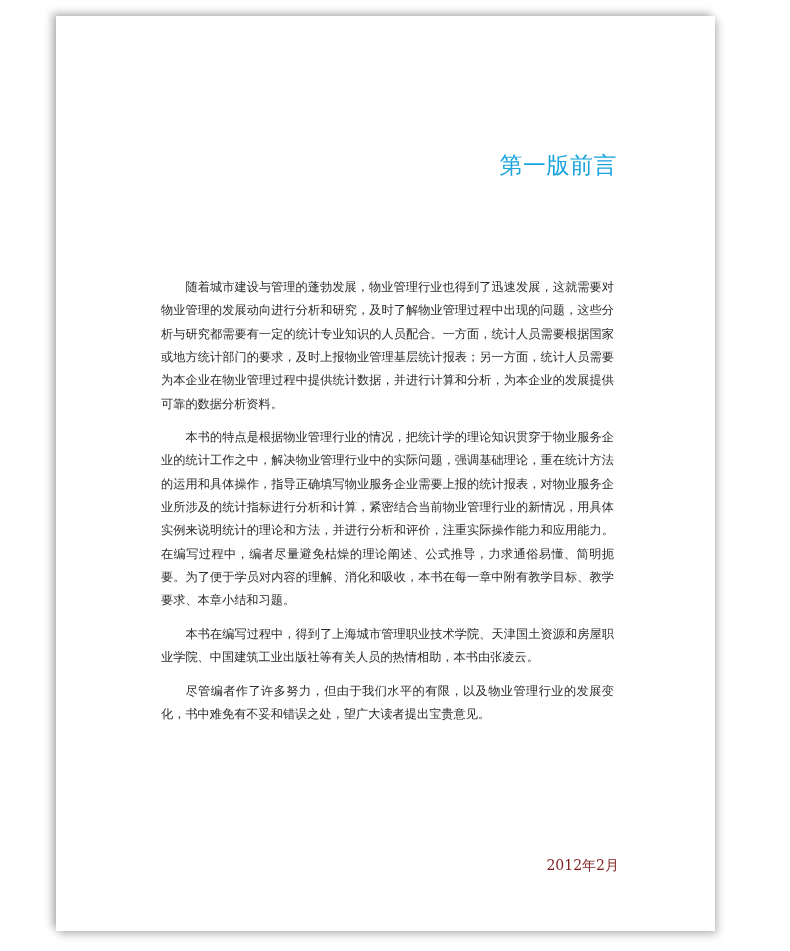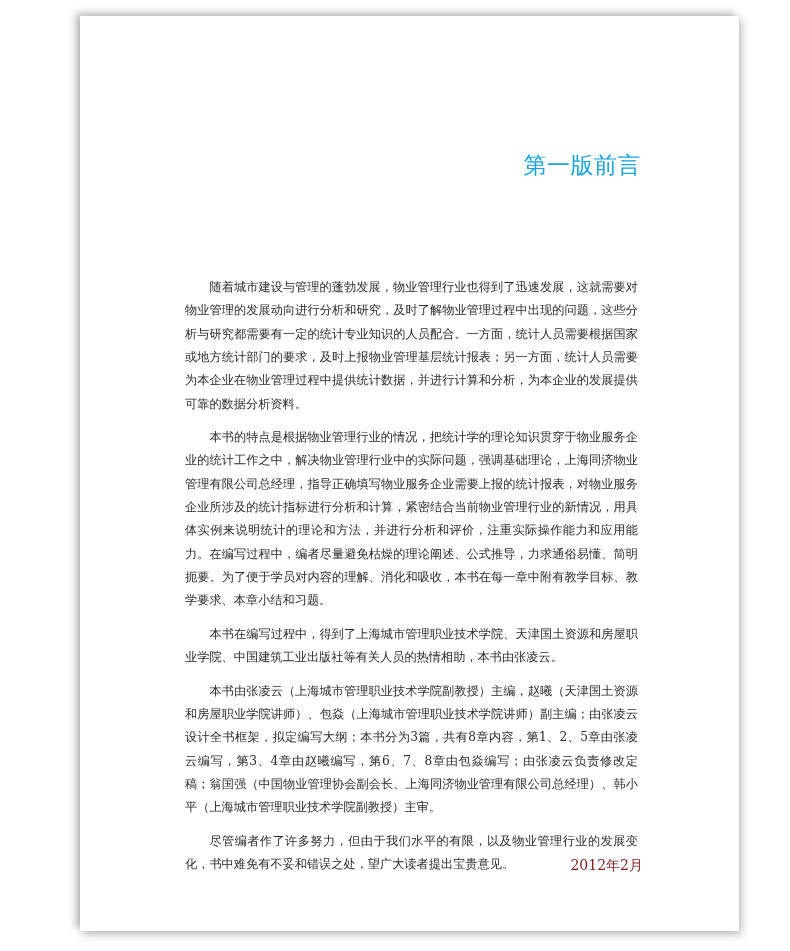--- a/index.html
+++ b/index.html
@@ -6,21 +6,21 @@
     body {
       width: 790px;
       height: 951px;
       background: #ffffff;
       position: relative;
       overflow: hidden;
       font-family: "DejaVu Serif", "Liberation Serif", serif;
     }
     .page {
       position: absolute;
-      left: 80px;
+      left: 56px;
       top: 16px;
       width: 659px;
       height: 915px;
       background: #ffffff;
       box-shadow: -4px -3px 8px rgba(0,0,0,0.28), 3px 4px 8px rgba(0,0,0,0.22);
     }
     .title {
       position: absolute;
       left: 0;
       right: 98px;
@@ -56,20 +56,19 @@
     }
   </style>
 </head>
 <body>
 
 <div class="page">
   <h1 class="title">第一版前言</h1>
 
   <div class="body-text">
     <p>随着城市建设与管理的蓬勃发展，物业管理行业也得到了迅速发展，这就需要对物业管理的发展动向进行分析和研究，及时了解物业管理过程中出现的问题，这些分析与研究都需要有一定的统计专业知识的人员配合。一方面，统计人员需要根据国家或地方统计部门的要求，及时上报物业管理基层统计报表；另一方面，统计人员需要为本企业在物业管理过程中提供统计数据，并进行计算和分析，为本企业的发展提供可靠的数据分析资料。</p>
-    <p>本书的特点是根据物业管理行业的情况，把统计学的理论知识贯穿于物业服务企业的统计工作之中，解决物业管理行业中的实际问题，强调基础理论，上海同济物业管理有限公司总经理，指导正确填写物业服务企业需要上报的统计报表，对物业服务企业所涉及的统计指标进行分析和计算，紧密结合当前物业管理行业的新情况，用具体实例来说明统计的理论和方法，并进行分析和评价，注重实际操作能力和应用能力。在编写过程中，编者尽量避免枯燥的理论阐述、公式推导，力求通俗易懂、简明扼要。为了便于学员对内容的理解、消化和吸收，本书在每一章中附有教学目标、教学要求、本章小结和习题。</p>
+    <p>本书的特点是根据物业管理行业的情况，把统计学的理论知识贯穿于物业服务企业的统计工作之中，解决物业管理行业中的实际问题，强调基础理论，重在统计方法的运用和具体操作，指导正确填写物业服务企业需要上报的统计报表，对物业服务企业所涉及的统计指标进行分析和计算，紧密结合当前物业管理行业的新情况，用具体实例来说明统计的理论和方法，并进行分析和评价，注重实际操作能力和应用能力。在编写过程中，编者尽量避免枯燥的理论阐述、公式推导，力求通俗易懂、简明扼要。为了便于学员对内容的理解、消化和吸收，本书在每一章中附有教学目标、教学要求、本章小结和习题。</p>
     <p>本书在编写过程中，得到了上海城市管理职业技术学院、天津国土资源和房屋职业学院、中国建筑工业出版社等有关人员的热情相助，本书由张凌云。</p>
-    <p>本书由张凌云（上海城市管理职业技术学院副教授）主编，赵曦（天津国土资源和房屋职业学院讲师）、包焱（上海城市管理职业技术学院讲师）副主编；由张凌云设计全书框架，拟定编写大纲；本书分为3篇，共有8章内容，第1、2、5章由张凌云编写，第3、4章由赵曦编写，第6、7、8章由包焱编写；由张凌云负责修改定稿；翁国强（中国物业管理协会副会长、上海同济物业管理有限公司总经理）、韩小平（上海城市管理职业技术学院副教授）主审。</p>
     <p>尽管编者作了许多努力，但由于我们水平的有限，以及物业管理行业的发展变化，书中难免有不妥和错误之处，望广大读者提出宝贵意见。</p>
   </div>
 
   <div class="date">2012年2月</div>
 </div>
 
 </body></html>

